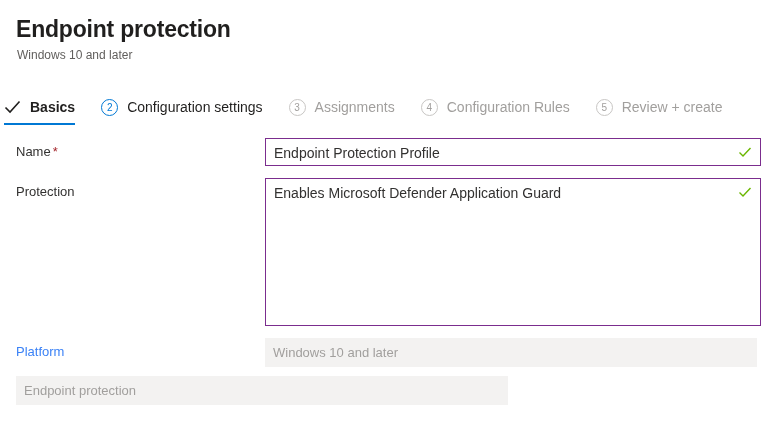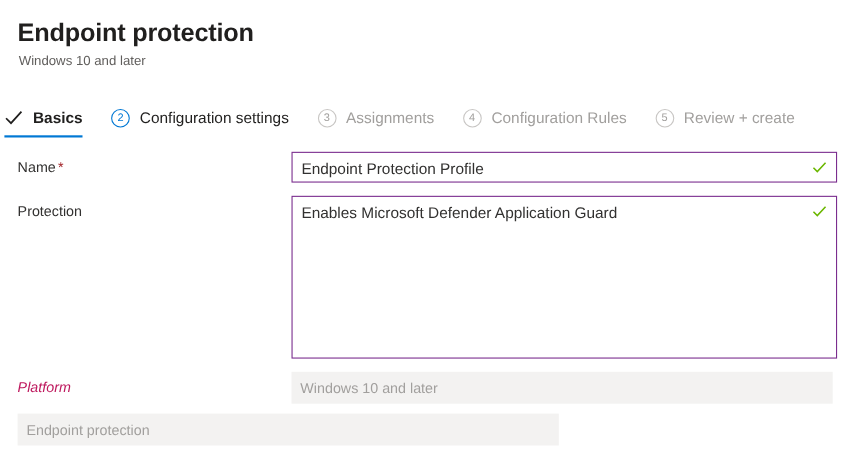--- a/index.html
+++ b/index.html
@@ -119,21 +119,21 @@
     margin-bottom: 12px;
   }
   .form-label {
     width: 249px;
     flex: 0 0 249px;
     font-size: 13px;
     line-height: 17px;
     color: #323130;
     padding-top: 5px;
   }
-  .form-label.is-disabled { color: #be185d; font-style: italic; }
+  .form-label.is-disabled { color: #3b82f6; }
   .required-star {
     color: #a4262c;
     margin-left: 2px;
   }
   .form-control {
     flex: 1 1 auto;
     position: relative;
   }
 
   

